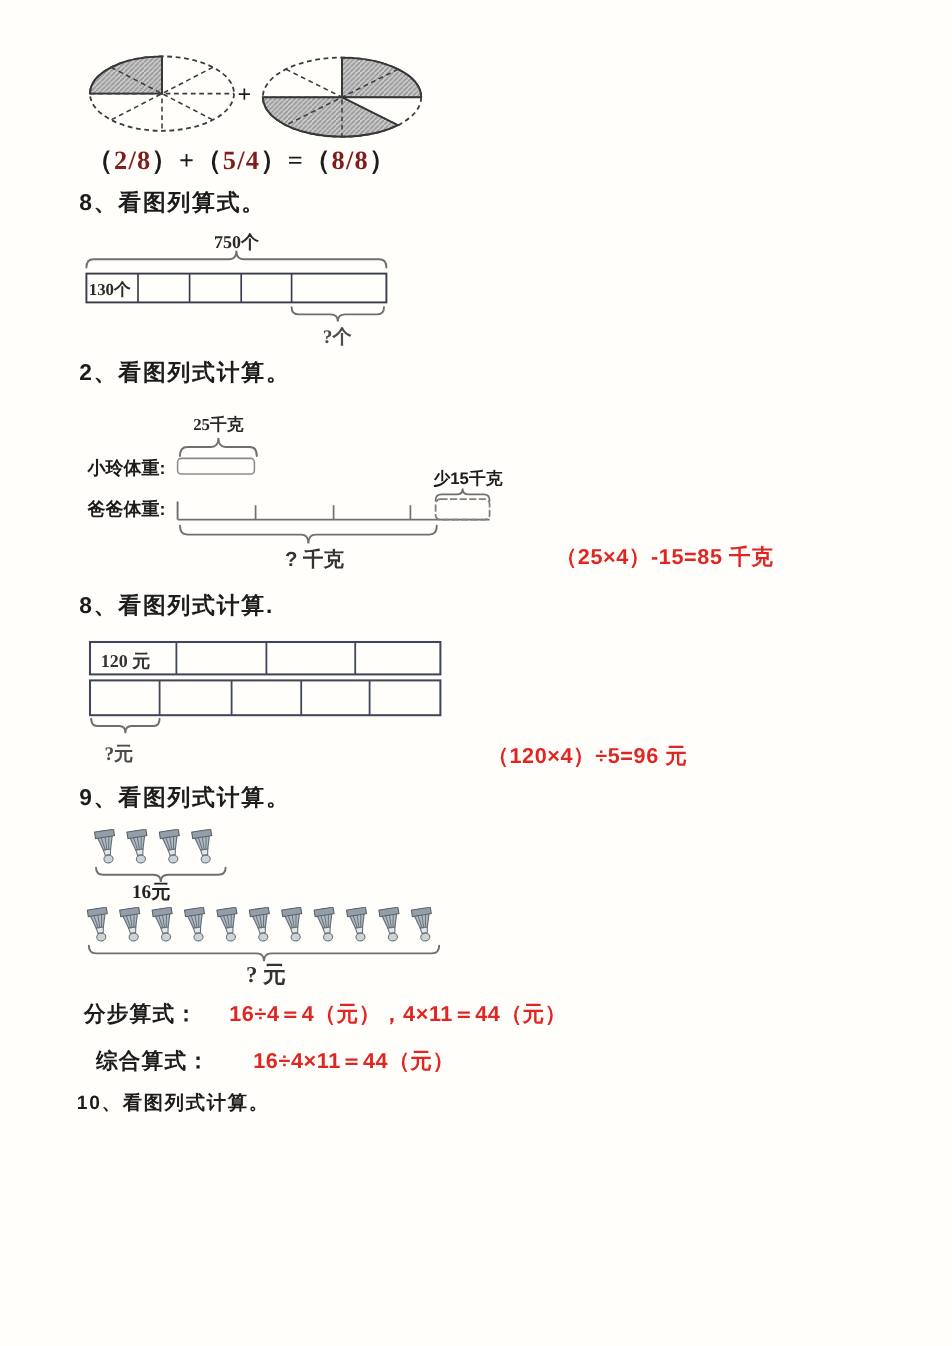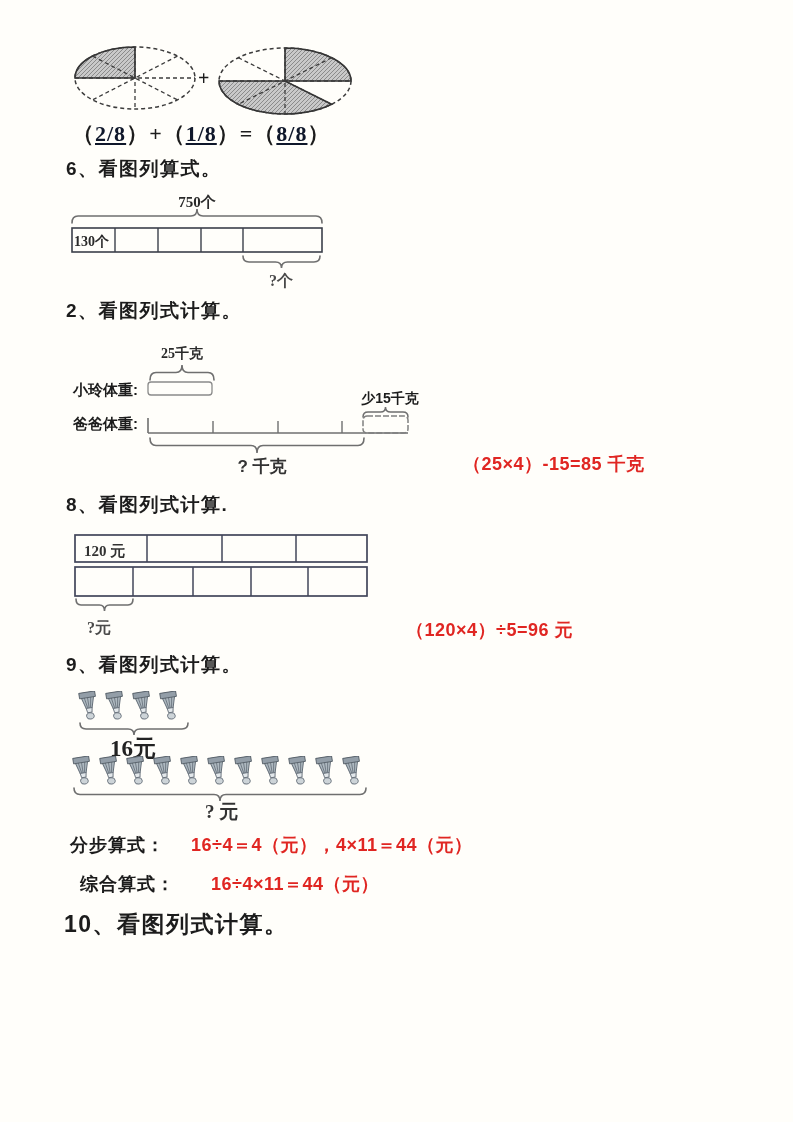--- a/index.html
+++ b/index.html
@@ -2,21 +2,21 @@
 <html><head>
 <meta charset="utf-8">
 <style>
   html,body{margin:0;padding:0;background:#fff;}
   .page{position:relative;width:793px;height:1122px;background:#fffefa;overflow:hidden;
         font-family:"Liberation Sans",sans-serif;color:#1f1f1f;}
   .abs{position:absolute;}
   .title{font-weight:700;font-size:19px;letter-spacing:1.5px;color:#1c1c1c;white-space:nowrap;}
   .answer{font-weight:700;font-size:18px;color:#e02622;white-space:nowrap;letter-spacing:0.5px;}
   .eqline{font-family:"Liberation Serif",serif;font-weight:700;font-size:22px;letter-spacing:1px;white-space:nowrap;}
-  .eqline .red{color:#0f172a;text-decoration:underline;}
+  .eqline .red{color:#7f1d1d;}
   .eqline .blk{color:#1c1c1c;}
   .seriflbl{font-family:"Liberation Serif",serif;font-weight:700;white-space:nowrap;}
   .steps{display:flex;align-items:baseline;font-size:18px;font-weight:700;white-space:nowrap;}
   .steps .black-label{color:#1c1c1c;letter-spacing:1px;}
   .steps .red-part{color:#e02622;letter-spacing:0.5px;}
   .shuttle-row{display:flex;gap:5px;}
   .shuttle-row svg{display:block;}
   svg text{font-family:"Liberation Serif",serif;}
   svg .cjk{font-family:"Liberation Sans",sans-serif;}
 </style>
@@ -53,24 +53,24 @@
       <g stroke="#3c3c3c" stroke-width="1.3" stroke-dasharray="4 3">
         <path d="M159 41 L291 41"></path>
           <path d="M225 8 L225 74"></path>
         <path d="M271.7 17.7 L178.3 64.3"></path>
           <path d="M178.3 17.7 L271.7 64.3"></path>
       </g>
     </g>
   </svg>
 
   <div class="abs eqline" style="left:72px;top:119px;">
-    <span class="blk">（</span><span class="red">2/8</span><span class="blk">）+（</span><span class="red">1/8</span><span class="blk">）=（</span><span class="red">8/8</span><span class="blk">）</span>
+    <span class="blk">（</span><span class="red">2/8</span><span class="blk">）+（</span><span class="red">5/4</span><span class="blk">）=（</span><span class="red">8/8</span><span class="blk">）</span>
   </div>
 
-  <div class="abs title" style="left:66px;top:156px;">6、看图列算式。</div>
+  <div class="abs title" style="left:66px;top:156px;">8、看图列算式。</div>
 
   <svg class="abs" style="left:60px;top:192px;" width="340" height="100" viewBox="0 0 340 100">
     <text x="137" y="15" text-anchor="middle" font-size="15" font-weight="bold" fill="#2a2a2a">750个</text>
     <path d="M12 31 Q12 24 18 24 L131 24 Q137 24 137 17 Q137 24 143 24 L256 24 Q262 24 262 31" fill="none" stroke="#6f6f6f" stroke-width="1.6" stroke-linecap="round"></path>
     <rect x="12" y="36" width="250" height="24" fill="none" stroke="#3b3f4a" stroke-width="1.6"></rect>
     <g stroke="#3b3f4a" stroke-width="1.4">
       <path d="M55 36 L55 60"></path>
         <path d="M98 36 L98 60"></path>
         <path d="M141 36 L141 60"></path>
         <path d="M183 36 L183 60"></path>
@@ -166,21 +166,21 @@
         <path d="M7 2 L9.5 16.5 M11 2 L11 16.5 M15 2 L12.5 16.5" stroke="#66707a" stroke-width="0.8" fill="none"></path>
         <rect x="3" y="1" width="16" height="5.5" fill="#939ea8" stroke="#59626b" stroke-width="0.9"></rect>
         <path d="M8 17 L14 17 L13.2 21.5 L8.8 21.5 Z" fill="#e2e7ea" stroke="#66707a" stroke-width="0.9"></path>
         <ellipse cx="11" cy="25" rx="3.8" ry="3.2" fill="#cdd4d8" stroke="#66707a" stroke-width="0.9"></ellipse>
       </g>
     </svg>
     </div>
   <svg class="abs" style="left:78px;top:721px;" width="112" height="16" viewBox="0 0 112 16">
     <path d="M2 2 Q2 8 8 8 L50 8 Q56 8 56 14 Q56 8 62 8 L104 8 Q110 8 110 2" fill="none" stroke="#6f6f6f" stroke-width="1.6" stroke-linecap="round"></path>
   </svg>
-  <div class="abs seriflbl" style="left:110px;top:733px;font-size:23px;color:#222;">16元</div>
+  <div class="abs seriflbl" style="left:110px;top:733px;font-size:16px;color:#222;">16元</div>
 
   <div class="abs shuttle-row" style="left:72px;top:756px;">
     <svg width="22" height="32" viewBox="0 0 22 32">
       <g transform="rotate(-9 11 16)">
         <path d="M3.5 1.5 L18.5 1.5 L14 17 L8 17 Z" fill="#aeb9c0" stroke="#66707a" stroke-width="1"></path>
         <path d="M7 2 L9.5 16.5 M11 2 L11 16.5 M15 2 L12.5 16.5" stroke="#66707a" stroke-width="0.8" fill="none"></path>
         <rect x="3" y="1" width="16" height="5.5" fill="#939ea8" stroke="#59626b" stroke-width="0.9"></rect>
         <path d="M8 17 L14 17 L13.2 21.5 L8.8 21.5 Z" fill="#e2e7ea" stroke="#66707a" stroke-width="0.9"></path>
         <ellipse cx="11" cy="25" rx="3.8" ry="3.2" fill="#cdd4d8" stroke="#66707a" stroke-width="0.9"></ellipse>
       </g>
@@ -283,15 +283,15 @@
 
   <div class="abs steps" style="left:70px;top:833px;">
     <span class="black-label">分步算式：</span>
     <span class="red-part" style="margin-left:26px;text-align:right;">16÷4＝4（元），4×11＝44（元）</span>
   </div>
   <div class="abs steps" style="left:80px;top:872px;">
     <span class="black-label">综合算式：</span>
     <span class="red-part" style="margin-left:36px;">16÷4×11＝44（元）</span>
   </div>
 
-  <div class="abs title" style="left:64px;top:909px;font-size:23px;">10、看图列式计算。</div>
+  <div class="abs title" style="left:64px;top:909px;font-size:16px;">10、看图列式计算。</div>
 
 </div>
 
 </body></html>

